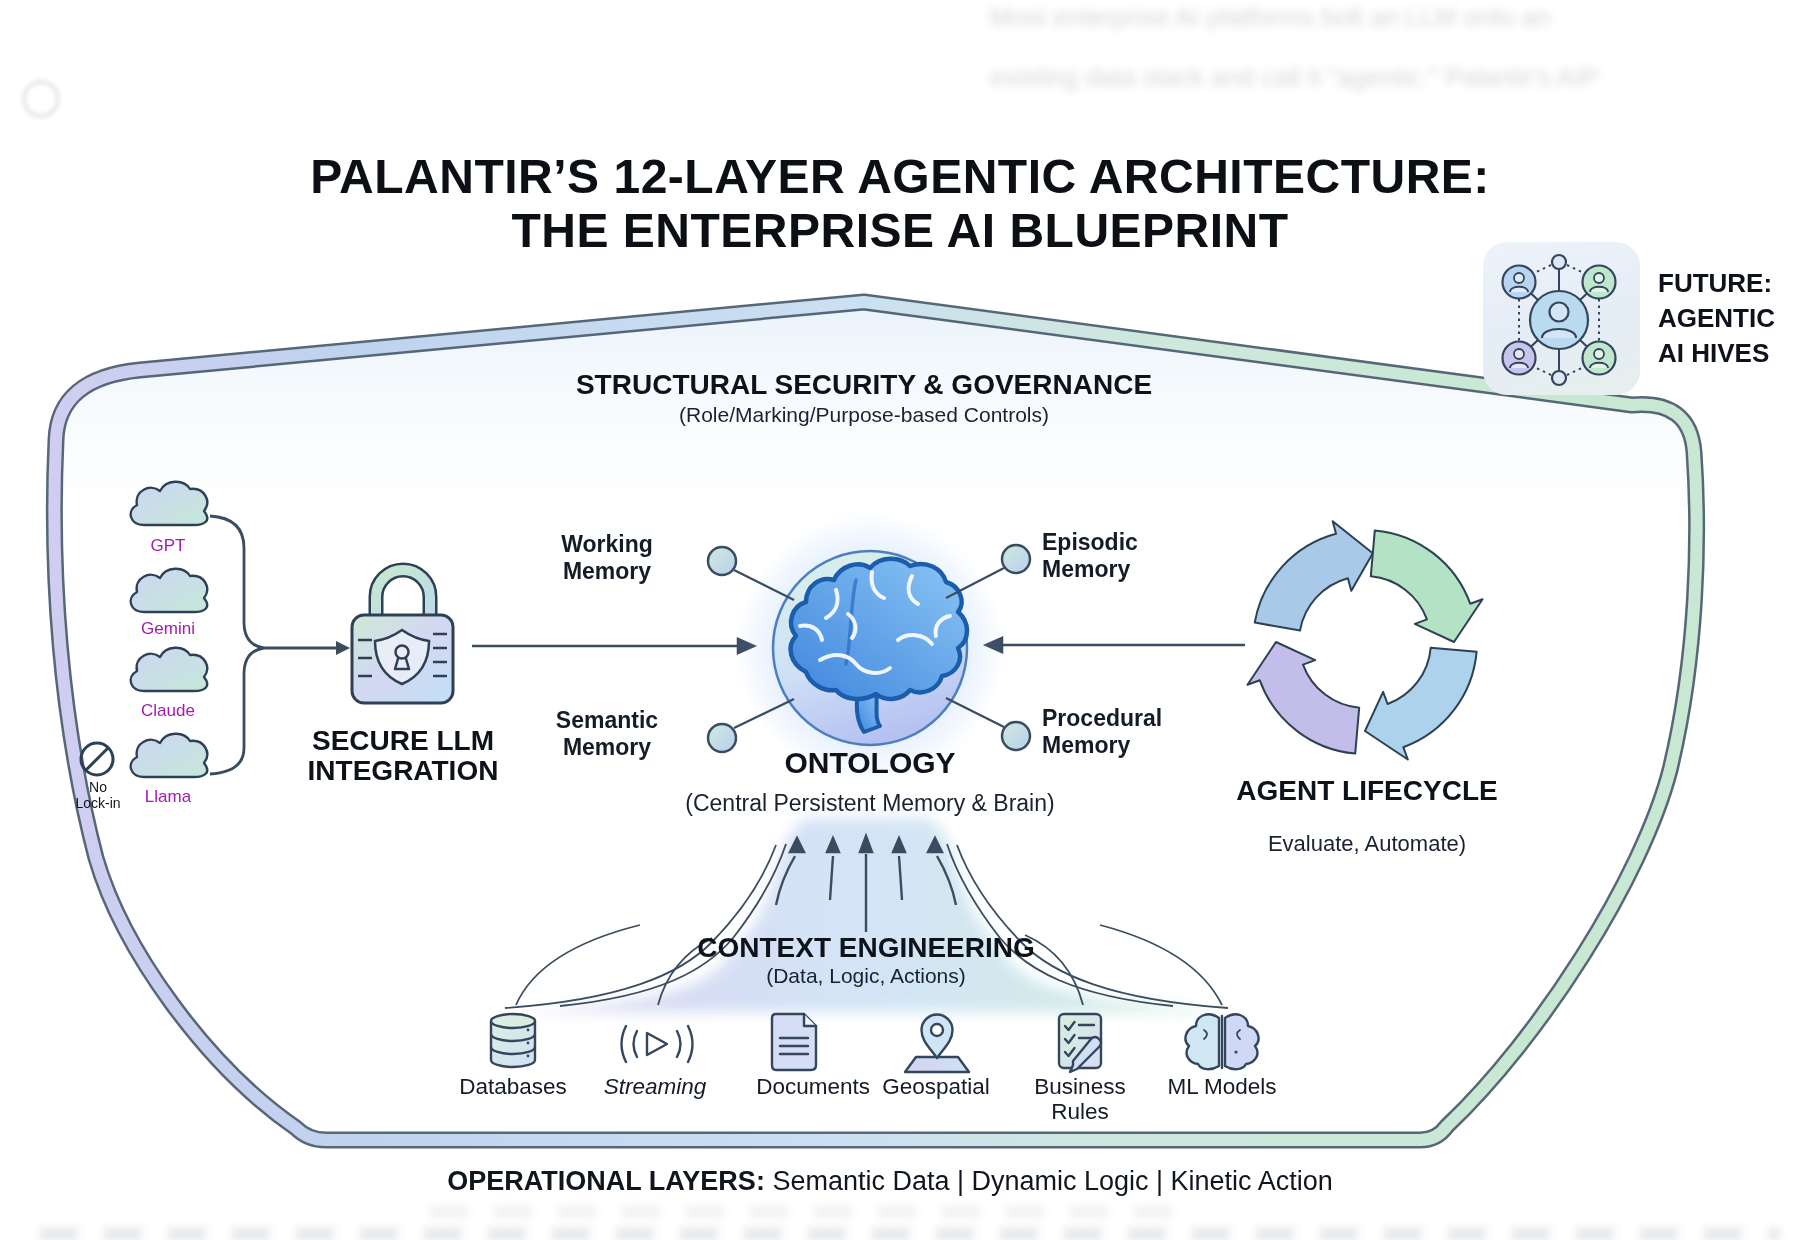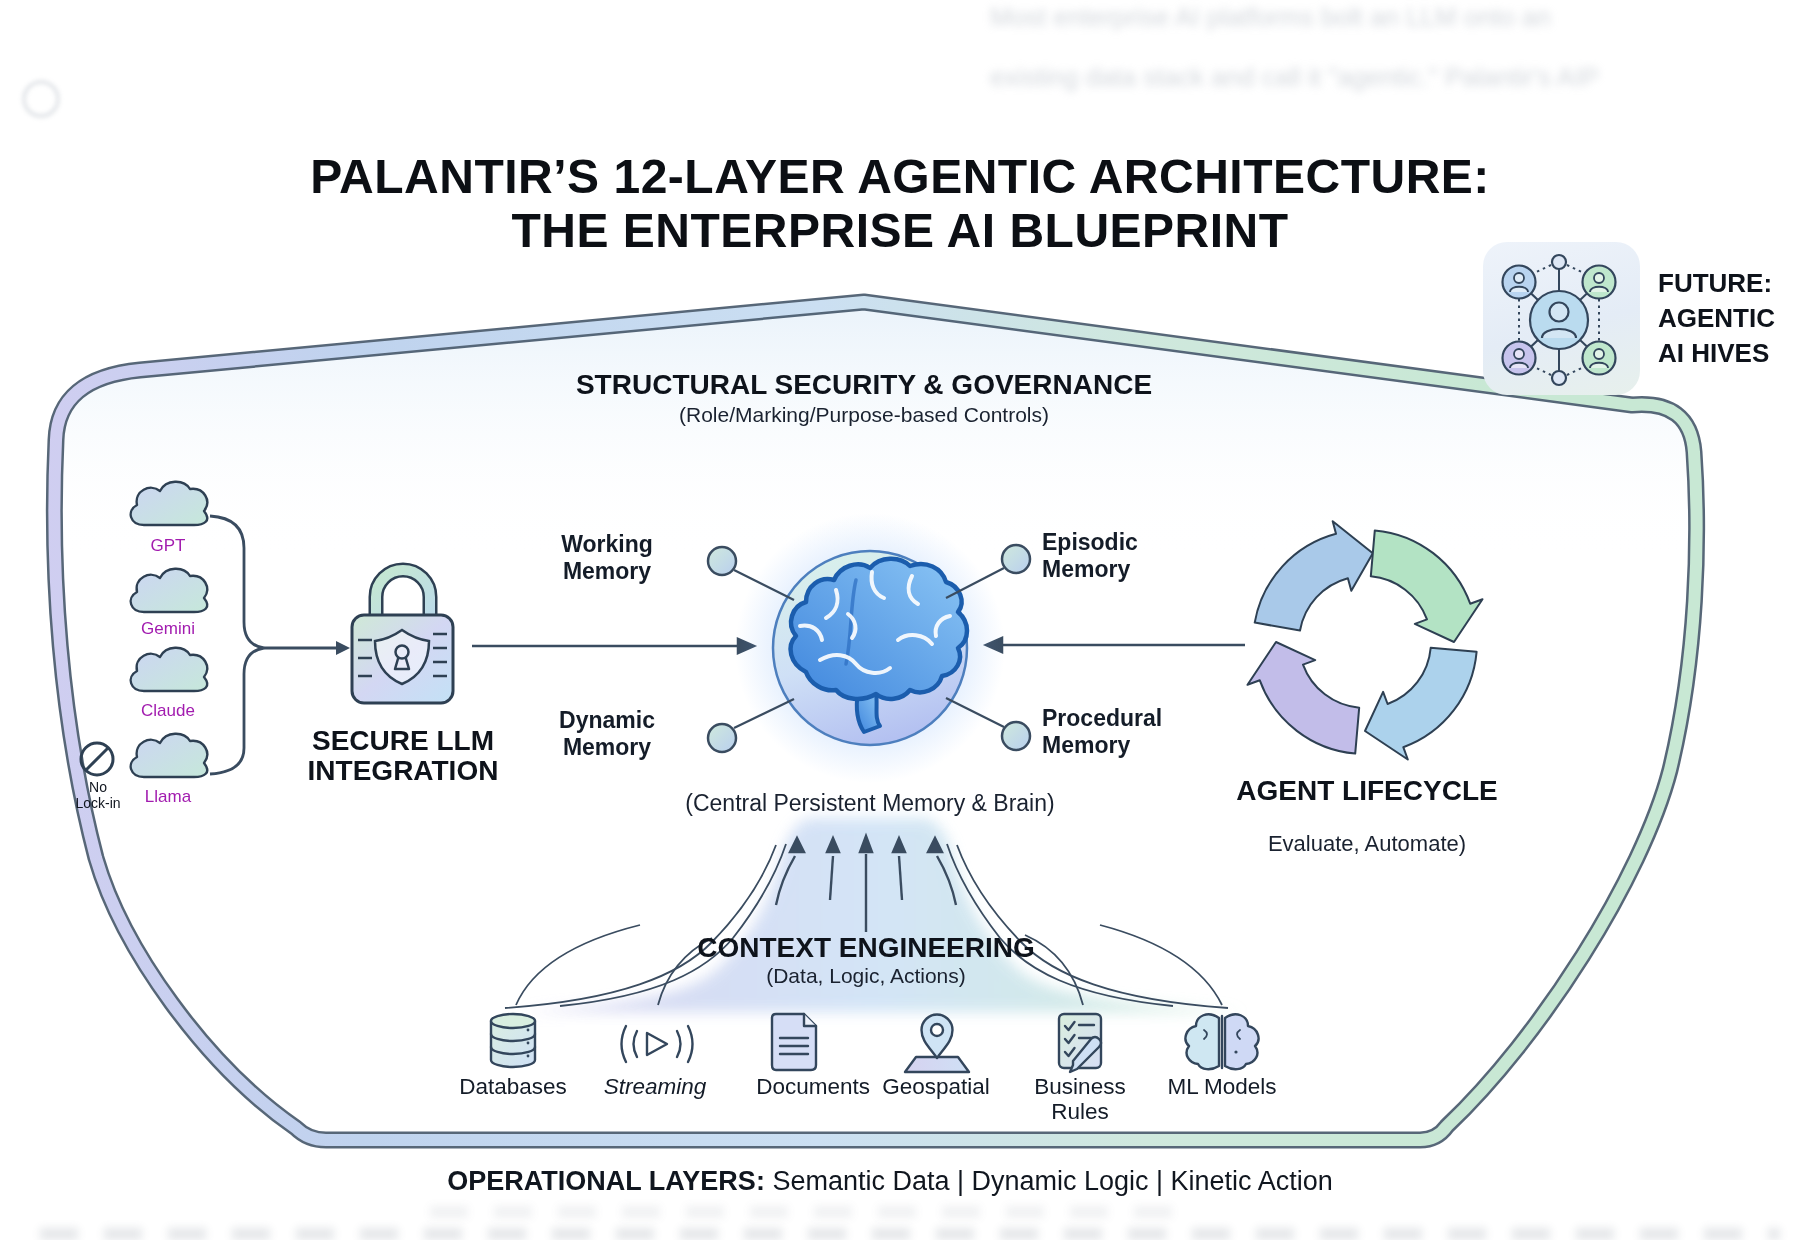--- a/index.html
+++ b/index.html
@@ -337,28 +337,29 @@
 
   <div class="t memlbl rgt" style="left:517px;top:531px;width:180px;">
     <div>Working</div>
     <div>Memory</div>
   </div>
   <div class="t memlbl" style="left:1042px;top:529px;width:200px;">
     <div>Episodic</div>
     <div>Memory</div>
   </div>
   <div class="t memlbl rgt" style="left:517px;top:707px;width:180px;">
-    <div>Dynamic</div>
+    <div>Semantic</div>
     <div>Memory</div>
   </div>
   <div class="t memlbl" style="left:1042px;top:705px;width:200px;">
     <div>Procedural</div>
     <div>Memory</div>
   </div>
 
+  <div class="t ctr h-big" style="left:670px;top:746px;width:400px;font-size:30px;">ONTOLOGY</div>
   <div class="t ctr sub" style="left:570px;top:782px;width:600px;font-size:23px;margin-top:8px;">(Central Persistent Memory &amp; Brain)</div>
 
   <div class="t ctr h-big" style="left:1187px;top:775px;width:360px;font-size:28px;">AGENT LIFECYCLE</div>
   <div class="t ctr sub" style="left:1187px;top:831px;width:360px;font-size:22px;">Evaluate, Automate)</div>
 
   <div class="t ctr h-big" style="left:664px;top:932px;width:404px;font-size:28px;">CONTEXT ENGINEERING</div>
   <div class="t ctr sub" style="left:664px;top:964px;width:404px;font-size:21px;">(Data, Logic, Actions)</div>
 
   <div class="t srclbl" style="left:438px;top:1074px;">Databases</div>
   <div class="t srclbl" style="left:580px;top:1074px;font-style:italic;">Streaming</div>

